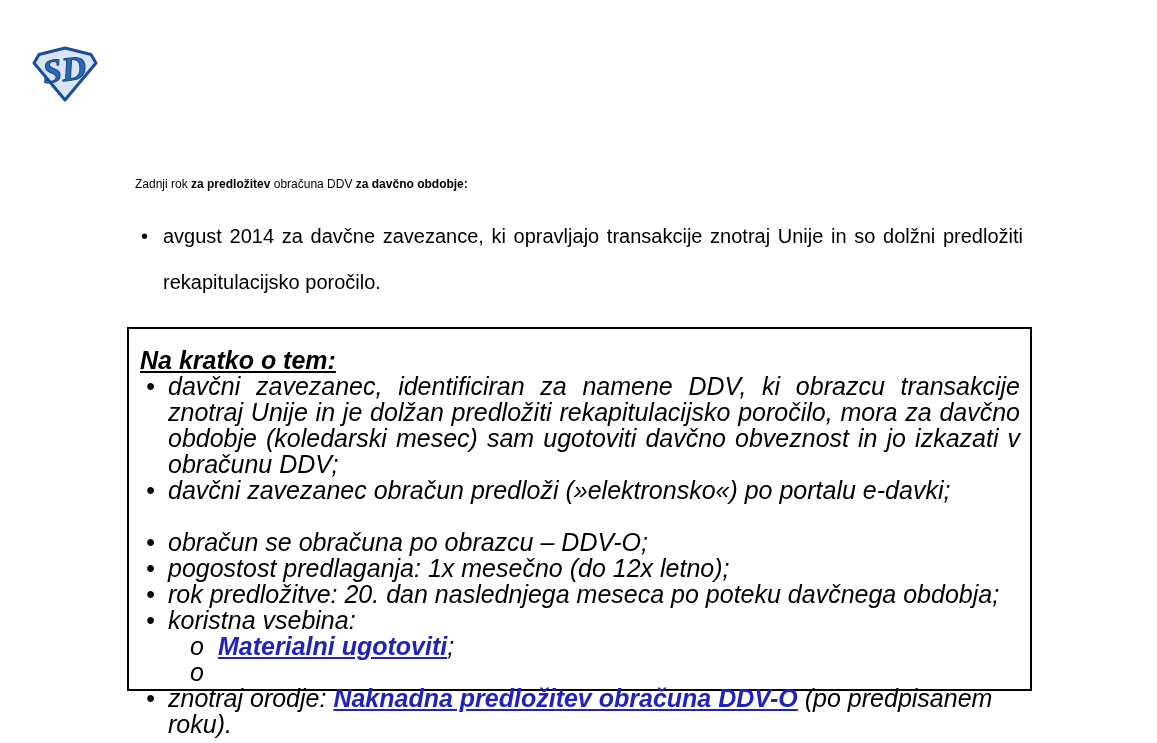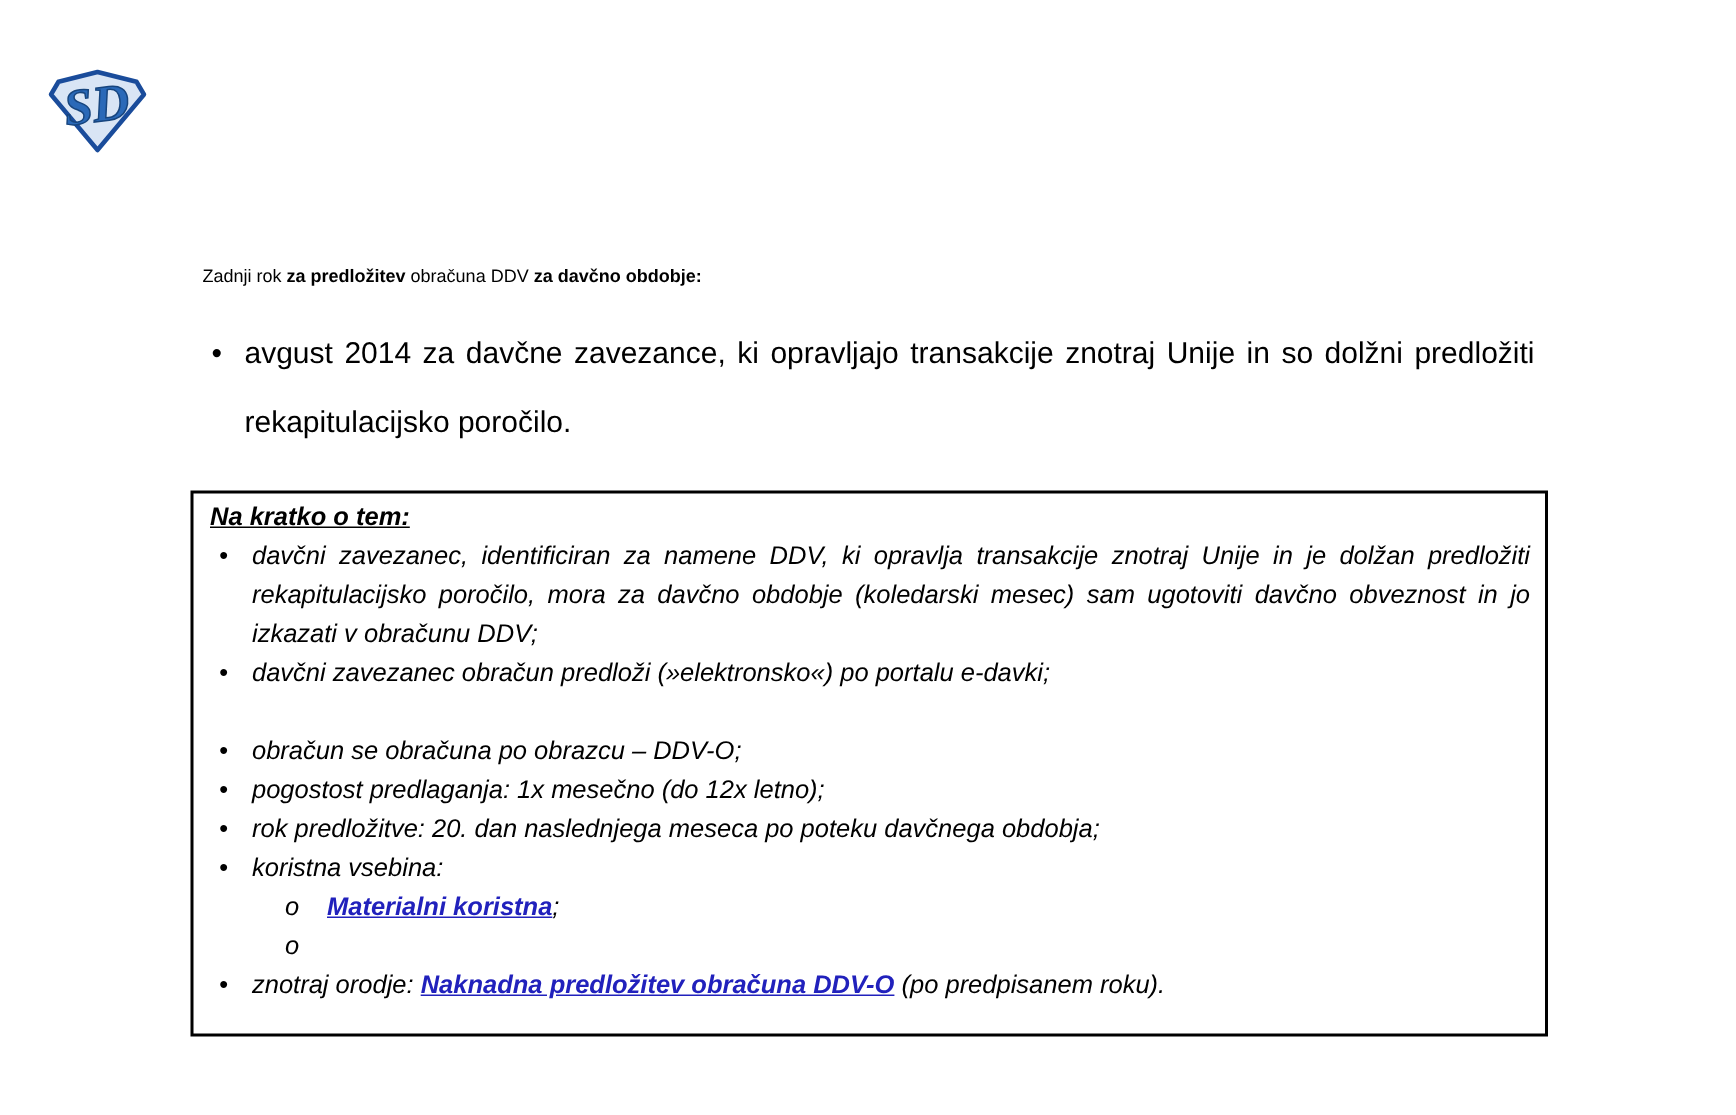--- a/index.html
+++ b/index.html
@@ -29,22 +29,22 @@
   }
   .introrow { display:flex; }
   .imark { flex:0 0 28px; box-sizing:border-box; padding-left:6px; }
   .itext { flex:1 1 auto; text-align:justify; }
 
   
   .box {
     position:absolute; left:127px; top:327px;
     width:905px; height:364px; box-sizing:border-box;
     border:2px solid #000000;
-    padding:3px 10px 0 9px;
-    font-style:italic; font-size:17px; line-height:26px;
+    padding:18px 10px 0 9px;
+    font-style:italic; font-size:25px; line-height:26px;
   }
   .box-heading {
     font-weight:bold; text-decoration:underline;
     margin:0 0 0 2px;
   }
   .row { display:flex; }
   .bmark { flex:0 0 30px; box-sizing:border-box; padding-left:8px; }
   .btext { flex:1 1 auto; }
   .just { text-align:justify; }
   .gap { height:26px; }
@@ -77,21 +77,21 @@
     <span class="imark">•</span>
     <span class="itext">avgust 2014 za davčne zavezance, ki opravljajo transakcije znotraj Unije in so dolžni predložiti rekapitulacijsko poročilo.</span>
   </div>
 </div>
 
 <div class="box">
   <p class="box-heading">Na kratko o tem:</p>
 
   <div class="row">
     <span class="bmark">•</span>
-    <span class="btext just">davčni zavezanec, identificiran za namene DDV, ki opravlja transakcije znotraj Unije in je dolžan predložiti rekapitulacijsko poročilo, mora za davčno obdobje (koledarski mesec) sam ugotoviti davčno obveznost in jo izkazati v obračunu DDV;</span>
+    <span class="btext just">davčni zavezanec, identificiran za namene DDV, ki obrazcu transakcije znotraj Unije in je dolžan predložiti rekapitulacijsko poročilo, mora za davčno obdobje (koledarski mesec) sam ugotoviti davčno obveznost in jo izkazati v obračunu DDV;</span>
   </div>
 
   <div class="row">
     <span class="bmark">•</span>
     <span class="btext">davčni zavezanec obračun predloži (»elektronsko«) po portalu e-davki;</span>
   </div>
 
   <div class="gap"></div>
 
   <div class="row">
@@ -109,21 +109,21 @@
     <span class="btext">rok predložitve: 20. dan naslednjega meseca po poteku davčnega obdobja;</span>
   </div>
 
   <div class="row">
     <span class="bmark">•</span>
     <span class="btext">koristna vsebina:</span>
   </div>
 
   <div class="subrow">
     <span class="smark">o</span>
-    <span><a class="doclink">Materialni koristna</a><span>;</span></span>
+    <span><a class="doclink">Materialni ugotoviti</a><span>;</span></span>
   </div>
 
   <div class="subrow">
     <span class="smark">o</span>
   </div>
 
   <div class="row">
     <span class="bmark">•</span>
     <span class="btext"><span>znotraj orodje: </span><a class="doclink">Naknadna predložitev obračuna DDV-O</a><span> (po predpisanem roku).</span></span>
   </div>

